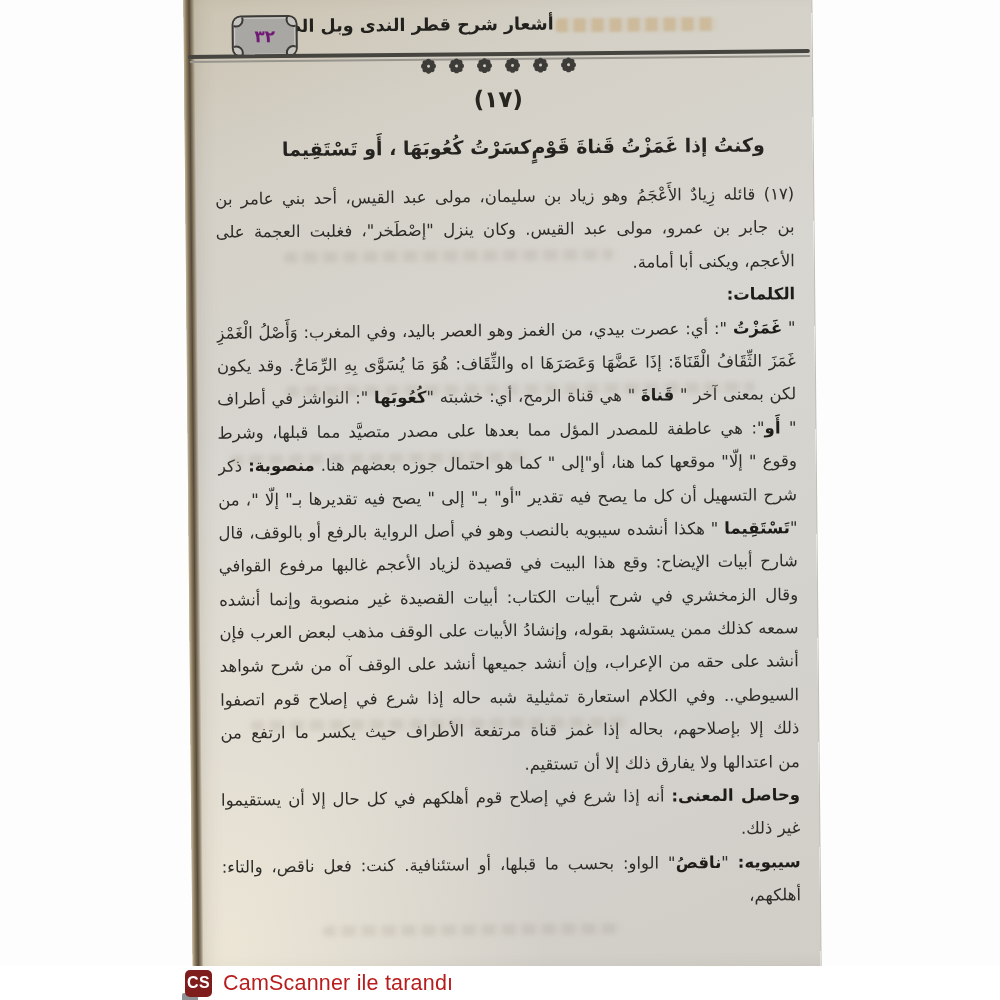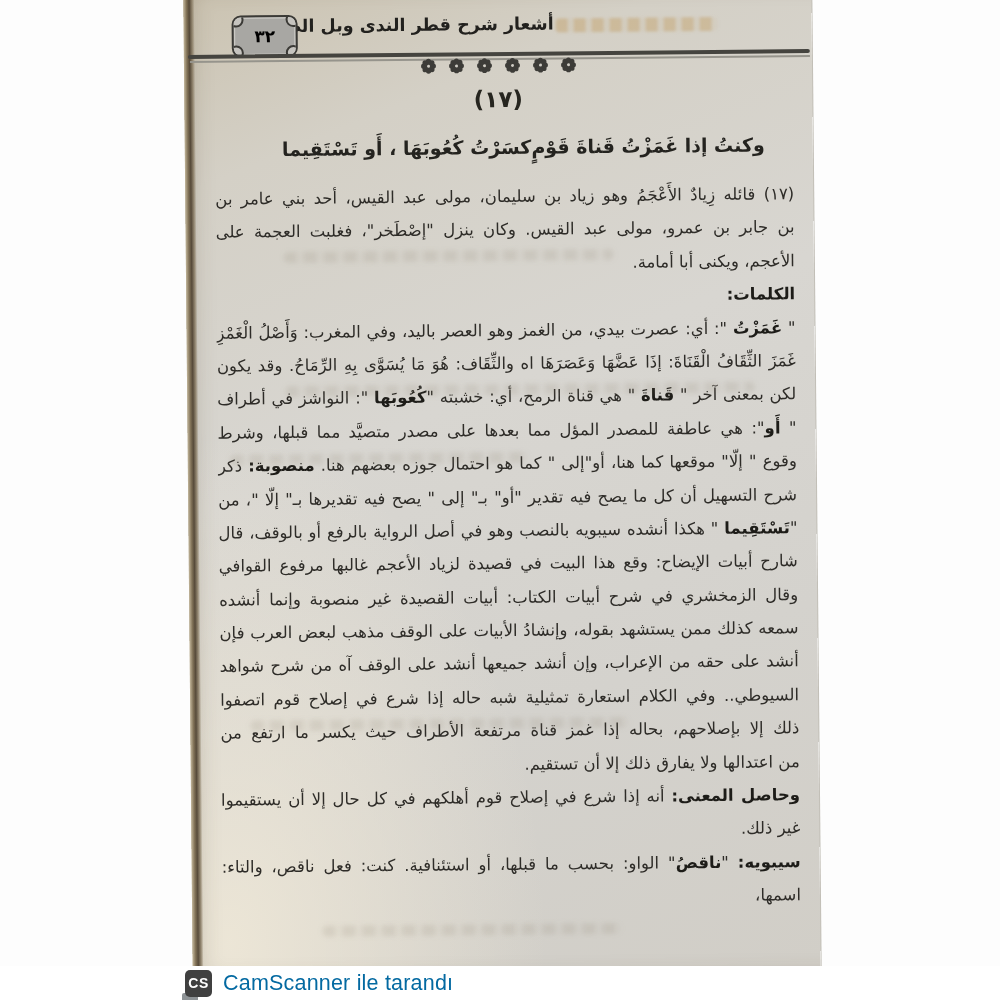--- a/index.html
+++ b/index.html
@@ -31,21 +31,21 @@
   }
   .num-box{
     position:absolute;top:19px;left:48px;width:62px;height:38px;
     background:#a8a7a3;border:2.5px solid #3b3a36;border-radius:9px;
     overflow:hidden;display:flex;align-items:center;justify-content:center;
     box-shadow:inset 0 0 0 1.5px rgba(230,228,222,.55);
   }
   .num-box .corner{position:absolute;width:11px;height:11px;border:2px solid #3b3a36;background:#c6c4bf;border-radius:50%;}
   .corner.tl{left:-5px;top:-5px}.corner.tr{right:-5px;top:-5px}
   .corner.bl{left:-5px;bottom:-5px}.corner.br{right:-5px;bottom:-5px}
-  .page-number{font-size:17px;font-weight:bold;color:#000000;z-index:1;}
+  .page-number{font-size:17px;font-weight:bold;color:#701a75;z-index:1;}
   .rule-main{position:absolute;top:58px;left:4px;right:2px;height:3.5px;background:#45443f;border-radius:2px;}
   .rule-thin{position:absolute;top:64px;left:6px;right:2px;height:1.5px;background:#96948c;}
   
   .ornament-row{position:absolute;top:62px;left:0;right:0;display:flex;justify-content:center;gap:9px;}
   .section-number{
     position:absolute;top:92px;left:0;right:0;text-align:center;
     font-size:23px;font-weight:bold;color:#26251f;direction:ltr;
   }
   
   .verse-line{
@@ -65,29 +65,29 @@
     background:repeating-linear-gradient(90deg,rgba(128,118,96,.14) 0 13px,rgba(128,118,96,.03) 13px 20px);}
   .ghost-title{position:absolute;top:25px;right:94px;width:162px;height:14px;border-radius:4px;filter:blur(1.6px);
     background:repeating-linear-gradient(90deg,rgba(187,138,62,.32) 0 12px,rgba(187,138,62,.06) 12px 18px);}
   
   .scan-footer{
     position:absolute;left:0;right:0;bottom:0;height:34px;background:#ffffff;
     display:flex;align-items:center;padding-left:185px;gap:11px;z-index:5;
     font-family:"Liberation Sans",sans-serif;
   }
   .cs-logo{
-    position:relative;width:27px;height:27px;background:#404040;border-radius:5px;
+    position:relative;width:27px;height:27px;background:#7f1d1d;border-radius:5px;
     display:flex;align-items:center;justify-content:center;
-    color:#fff;font-weight:bold;font-size:14px;letter-spacing:.5px;text-align:right;
+    color:#fff;font-weight:bold;font-size:16px;letter-spacing:.5px;text-align:right;
   }
   .cs-logo::after{
     content:"";position:absolute;left:-3px;bottom:-5px;width:16px;height:9px;
     background:#8e9396;border-radius:2px;z-index:-1;
   }
-  .footer-caption{font-size:21.5px;color:#0369a1;letter-spacing:.2px;}
+  .footer-caption{font-size:21.5px;color:#b91c1c;letter-spacing:.2px;}
 </style>
 </head>
 <body>
 
 <div class="book-page">
   <div class="spine-edge"></div>
   <div class="page-inner">
 
     <div class="ghost-title"></div>
     <div class="header-title">أشعار شرح قطر الندى وبل الصَّدى</div>
@@ -197,21 +197,21 @@
         <div class="body-line justify"><span>شارح أبيات الإيضاح: وقع هذا البيت في قصيدة لزياد الأعجم غالبها مرفوع القوافي وبعضها مجرورها،</span></div>
         <div class="body-line justify"><span>وقال الزمخشري في شرح أبيات الكتاب: أبيات القصيدة غير منصوبة وإنما أنشده سيبويه منصوبًا؛ لأنه</span></div>
         <div class="body-line justify"><span>سمعه كذلك ممن يستشهد بقوله، وإنشادُ الأبيات على الوقف مذهب لبعض العرب فإن أنشد بيت منها</span></div>
         <div class="body-line justify"><span>أنشد على حقه من الإعراب، وإن أنشد جميعها أنشد على الوقف آه من شرح شواهد المغني للإمام</span></div>
         <div class="body-line justify"><span>السيوطي.. وفي الكلام استعارة تمثيلية شبه حاله إذا شرع في إصلاح قوم اتصفوا بالفساد، ولا يكفوا عن</span></div>
         <div class="body-line justify"><span>ذلك إلا بإصلاحهم، بحاله إذا غمز قناة مرتفعة الأطراف حيث يكسر ما ارتفع من أطرافها ارتفاعًا يمنع</span></div>
         <div class="body-line right"><span>من اعتدالها ولا يفارق ذلك إلا أن تستقيم.</span></div>
         <div class="body-line justify"><span class="b">وحاصل المعنى:</span><span> أنه إذا شرع في إصلاح قوم أهلكهم في كل حال إلا أن يستقيموا ويصلحوا حالهم وقيل</span></div>
         <div class="body-line right"><span>غير ذلك.</span></div>
         <div class="body-line justify"><span class="b">سيبويه:</span><span> "</span><span class="b">ناقصُ</span><span>" الواو: بحسب ما قبلها، أو استئنافية. كنت: فعل ناقص، والتاء: ضمير مرفوع محلا</span></div>
-        <div class="body-line right"><span>اسمها،</span></div>
+        <div class="body-line right"><span>أهلكهم،</span></div>
       </div>
 
     <div class="ghost" style="top:256px;right:200px;width:330px;"></div>
     <div class="ghost" style="top:390px;right:60px;width:470px;"></div>
     <div class="ghost" style="top:458px;left:42px;width:300px;"></div>
     <div class="ghost" style="top:724px;left:60px;width:380px;"></div>
     <div class="ghost" style="top:930px;left:130px;width:300px;"></div>
   </div>
 </div>
 

